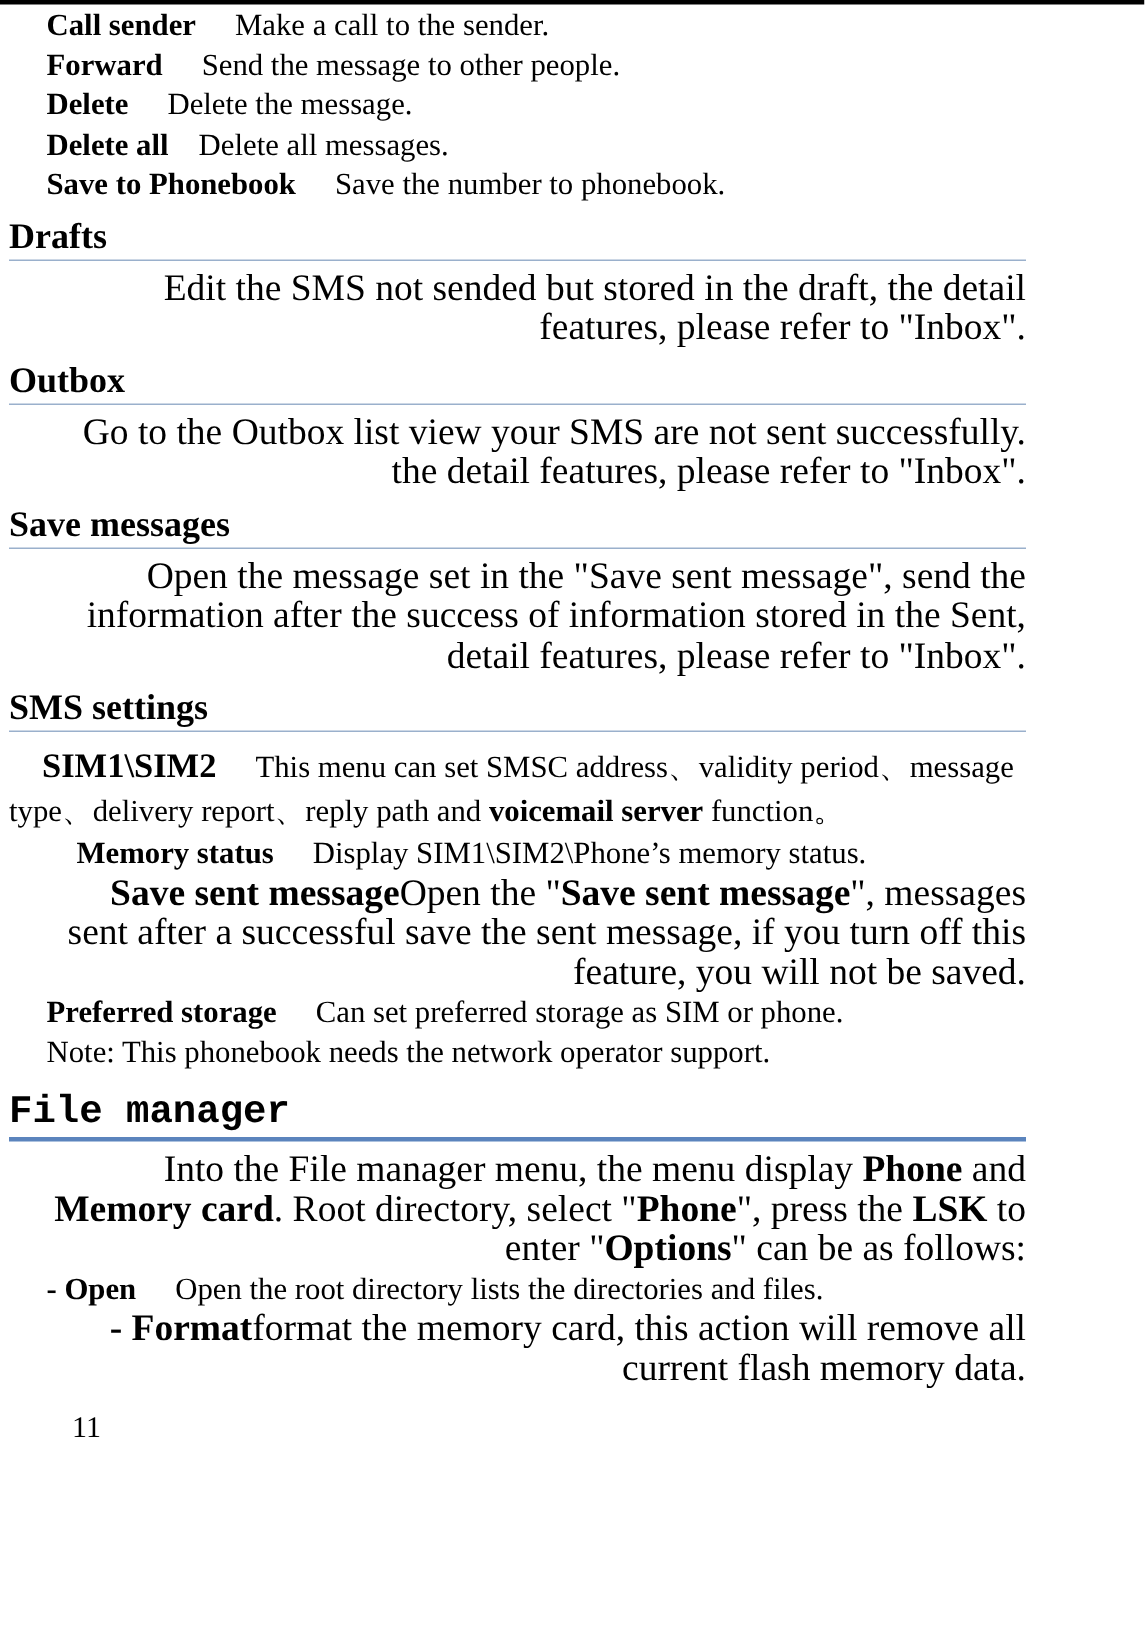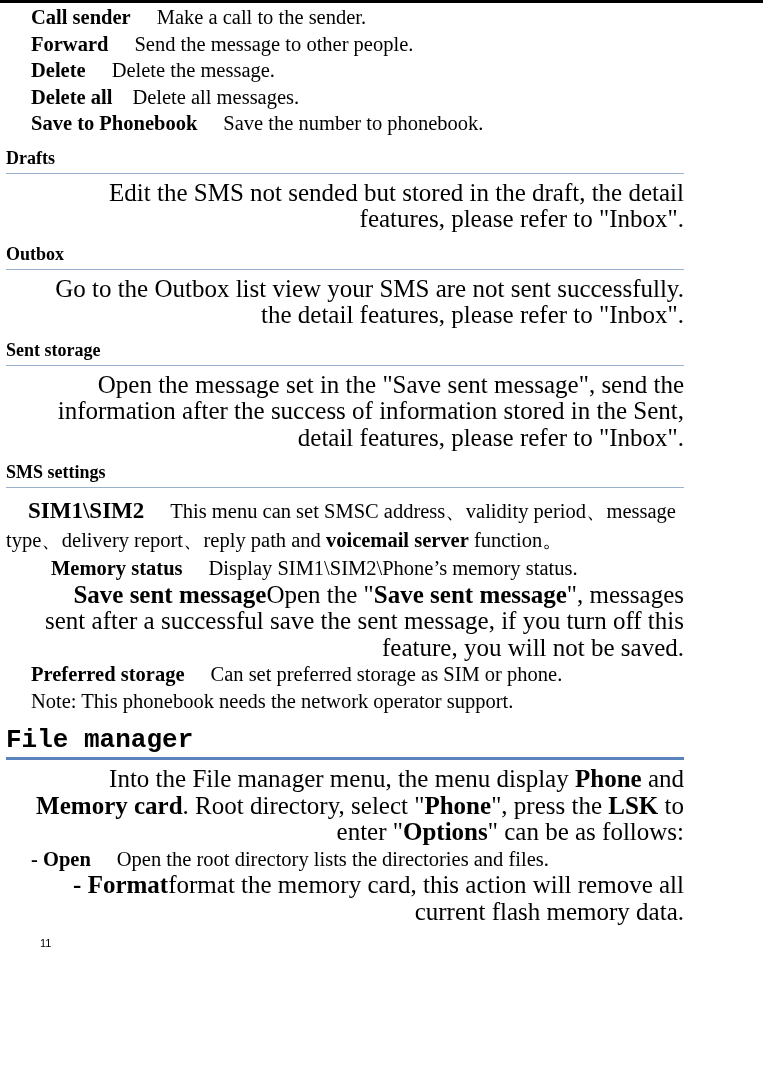--- a/index.html
+++ b/index.html
@@ -43,21 +43,21 @@
     white-space: nowrap;
   }
   .defline .term {
     font-weight: bold;
   }
   .defline .gap-md { display: inline-block; width: 20px; }
   .defline .gap-lg { display: inline-block; width: 26px; }
 
   
   .h2 {
-    font-size: 18px;
+    font-size: 24px;
     font-weight: bold;
     line-height: 25px;
     margin: 0;
     padding: 9px 0 2px 0;
     border-bottom: 1px solid #9ab0cc;
   }
   .h1 {
     font-size: 26px;
     font-weight: bold;
     line-height: 31px;
@@ -92,25 +92,25 @@
   .sim-line .gap-lg { display: inline-block; width: 26px; }
 
   .note {
     font-size: 20.5px;
     line-height: 26.5px;
     margin: 0;
     padding-left: 25px;
   }
 
   .pagenum {
-    font-size: 11px;
+    font-size: 20px;
     line-height: 20px;
-    margin: 4px;
+    margin: 12px;
     padding: 4px 0 0 30px;
-    font-family: Liberation Sans, sans-serif;
+    font-family: Liberation Serif, serif;
   }
 
   .tight { padding-top: 0; }
 </style>
 </head>
 <body>
 
 <div class="page">
   <div class="topedge"></div>
 
@@ -123,21 +123,21 @@
       <p class="defline"><span class="term">Delete all</span><span class="gap-md"></span><span>Delete all messages.</span></p>
       <p class="defline"><span class="term">Save to Phonebook</span><span class="gap-lg"></span><span>Save the number to phonebook.</span></p>
     </div>
 
     <h2 class="h2">Drafts</h2>
     <p class="para"><span class="ind"></span><span>Edit the SMS not sended but stored in the draft, the detail features, please refer to "Inbox".</span></p>
 
     <h2 class="h2">Outbox</h2>
     <p class="para"><span class="ind"></span><span>Go to the Outbox list view your SMS are not sent successfully. the detail features, please refer to "Inbox".</span></p>
 
-    <h2 class="h2">Sent storage</h2>
+    <h2 class="h2">Save messages</h2>
     <p class="para"><span class="ind"></span><span>Open the message set in the "Save sent message", send the information after the success of information stored in the Sent, detail features, please refer to "Inbox".</span></p>
 
     <h2 class="h2">SMS settings</h2>
 
     <p class="sim-line"><span class="simterm">SIM1\SIM2</span><span class="gap-lg"></span><span>This menu can set SMSC address、validity period、message type、delivery report、reply path and </span><b>voicemail server</b><span> function。</span></p>
 
     <p class="defline tight"><span class="gap-md"></span><span class="term">Memory status</span><span class="gap-lg"></span><span>Display SIM1\SIM2\Phone’s memory status.</span></p>
 
     <p class="para tight"><span class="ind"></span><b class="term">Save sent message</b><span class="gap-lg"></span><span>Open the "</span><b>Save sent message</b><span>", messages sent after a successful save the sent message, if you turn off this feature, you will not be saved.</span></p>
 

